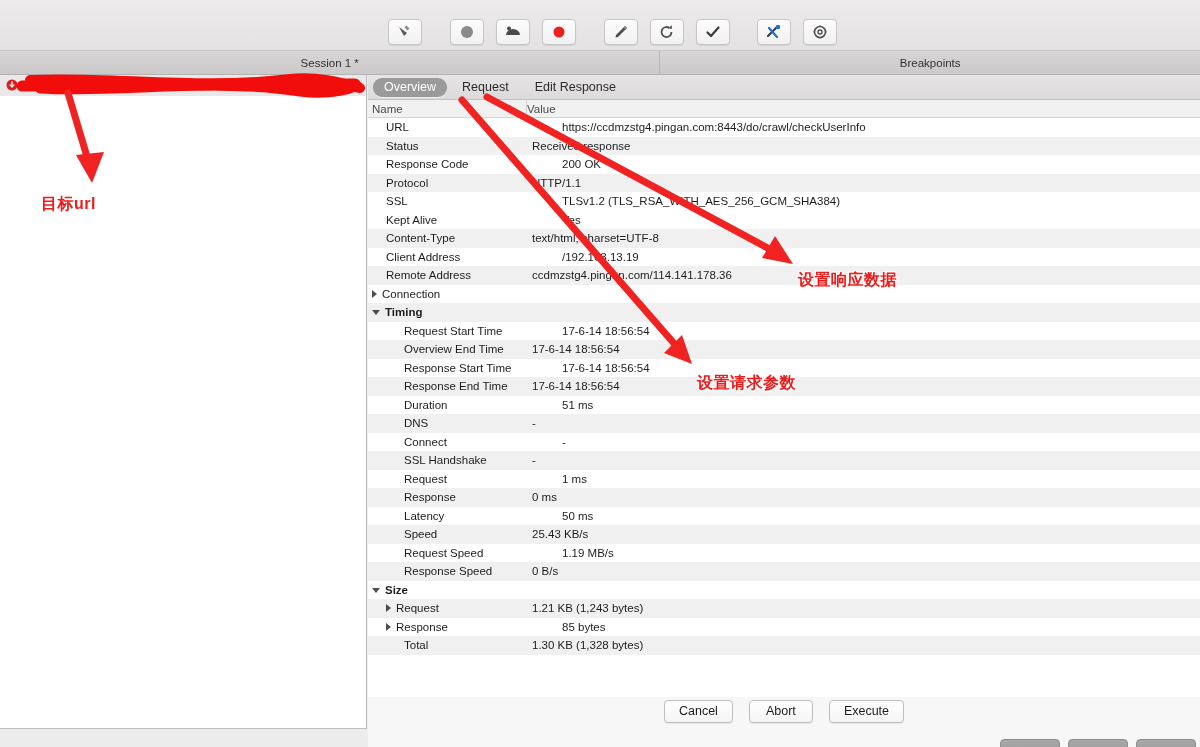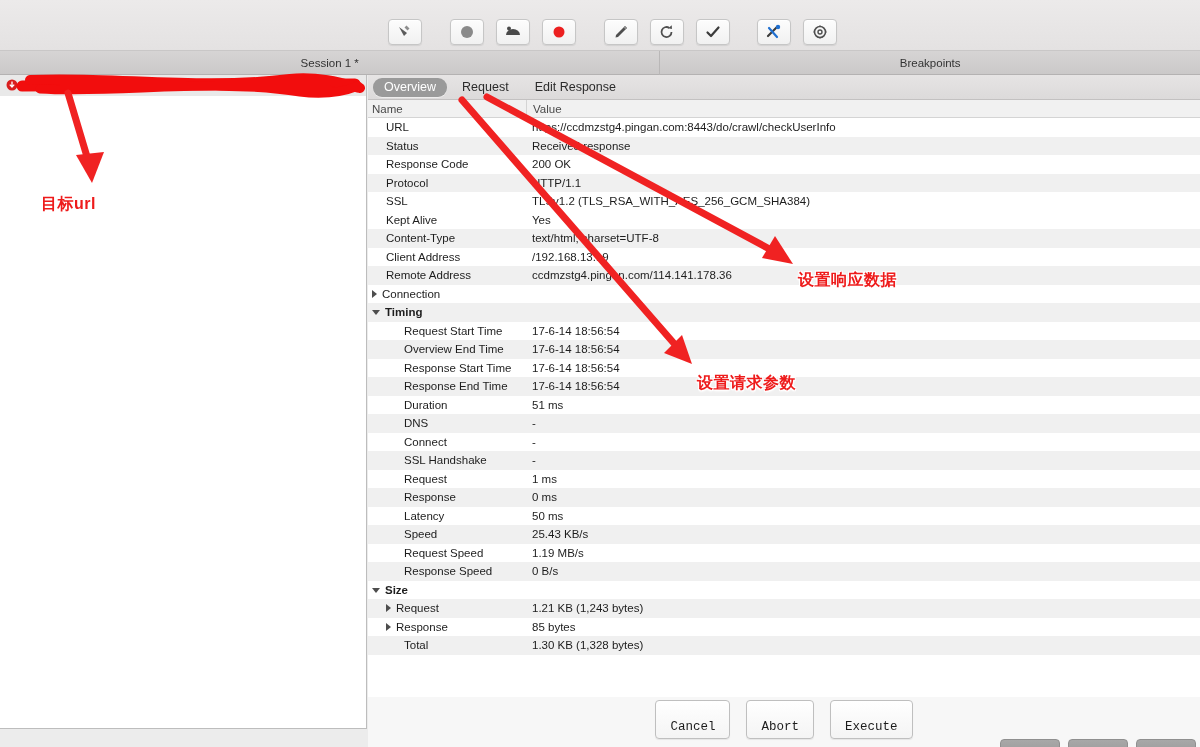--- a/index.html
+++ b/index.html
@@ -105,30 +105,30 @@
 
   .headerrow {
     display: flex;
     height: 18px;
     background: #f1f1f1;
     border-bottom: 1px solid #d4d4d4;
     font-size: 11.5px; color: #4a4a4a;
     align-items: center;
   }
   .headerrow .hname { width: 158px; padding-left: 4px; }
-  .headerrow .hval  { flex: 1; padding-left: 6px; border-left: 1px solid #d4d4d4; height: 18px; line-height: 18px;}
+  .headerrow .hval  { flex: 1; border-left: 1px solid #d4d4d4; height: 18px; line-height: 18px;}
 
   .tablebody { background: #ffffff; }
   .trow {
     display: flex; align-items: center;
     height: 18.5px;
     font-size: 11.5px; color: #1d1d1d;
     cursor: default;
   }
-  .trow.odd { background: #ffffff; }
+  .trow.odd { background: #ffffff; gap: 30px; }
   .trow.even { background: #f0f0f0; }
   .trow .cname { width: 158px; display: flex; align-items: center; }
   .trow .cval  { flex: 1; padding-left: 6px; white-space: nowrap; }
   .indent0 { padding-left: 4px; }
   .indent1 { padding-left: 18px; }
   .indent2 { padding-left: 36px; }
   .grouplabel { font-weight: bold; }
   .disc {
     display: inline-block;
     width: 0; height: 0;
@@ -151,29 +151,28 @@
   
   .buttonbar {
     position: absolute; left: 368px; top: 700px;
     width: 832px; height: 34px;
     display: flex; align-items: flex-start; justify-content: center;
     gap: 16px;
     background: transparent;
   }
   .dlgbtn {
     min-width: 64px;
-    padding: 19px 14px 4px 14px;
+    padding: 3px 14px 4px 14px;
     font-size: 12.5px; color: #1c1c1c;
     background: linear-gradient(to bottom, #ffffff 0%, #f4f4f4 100%);
     border: 1px solid #bfbfbf;
     border-radius: 4px;
     box-shadow: 0 1px 1px rgba(0,0,0,0.07);
     text-align: center;
     cursor: default;
-    font-family: Liberation Mono, monospace;
   }
 
   
   .peekbar {
     position: absolute; left: 1000px; top: 739px;
     display: flex; gap: 8px;
   }
   .peekbtn {
     width: 60px; height: 16px;
     background: linear-gradient(to bottom, #a8a8a8 0%, #9b9b9b 100%);

